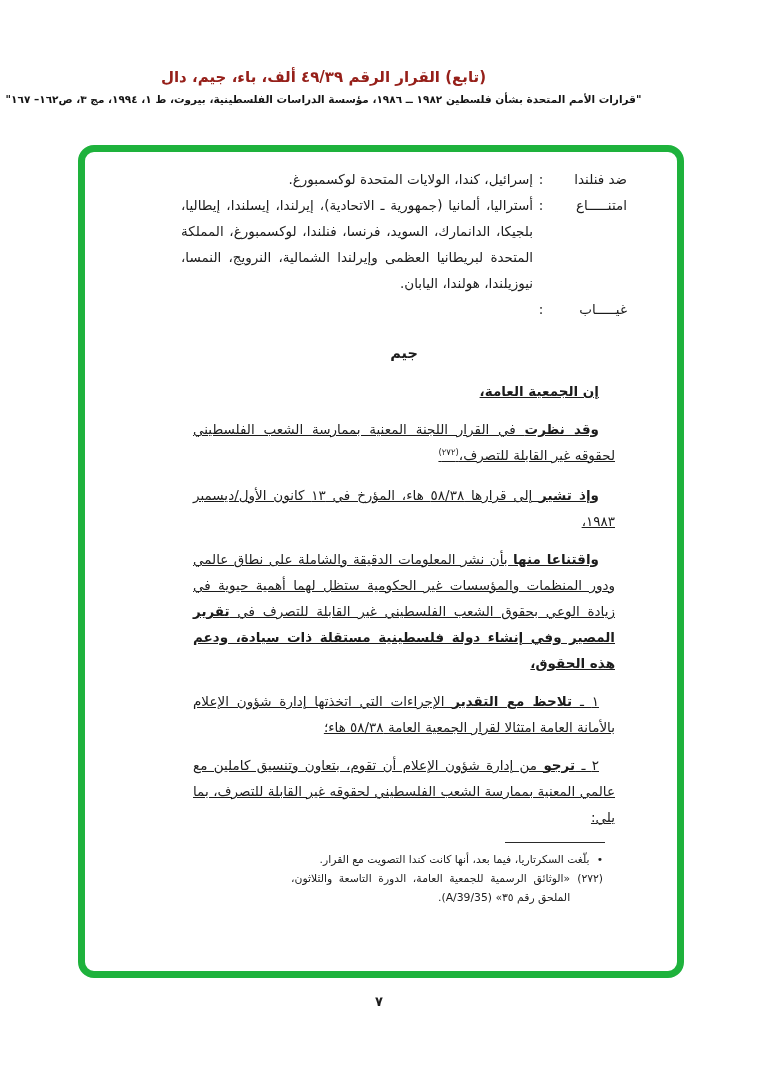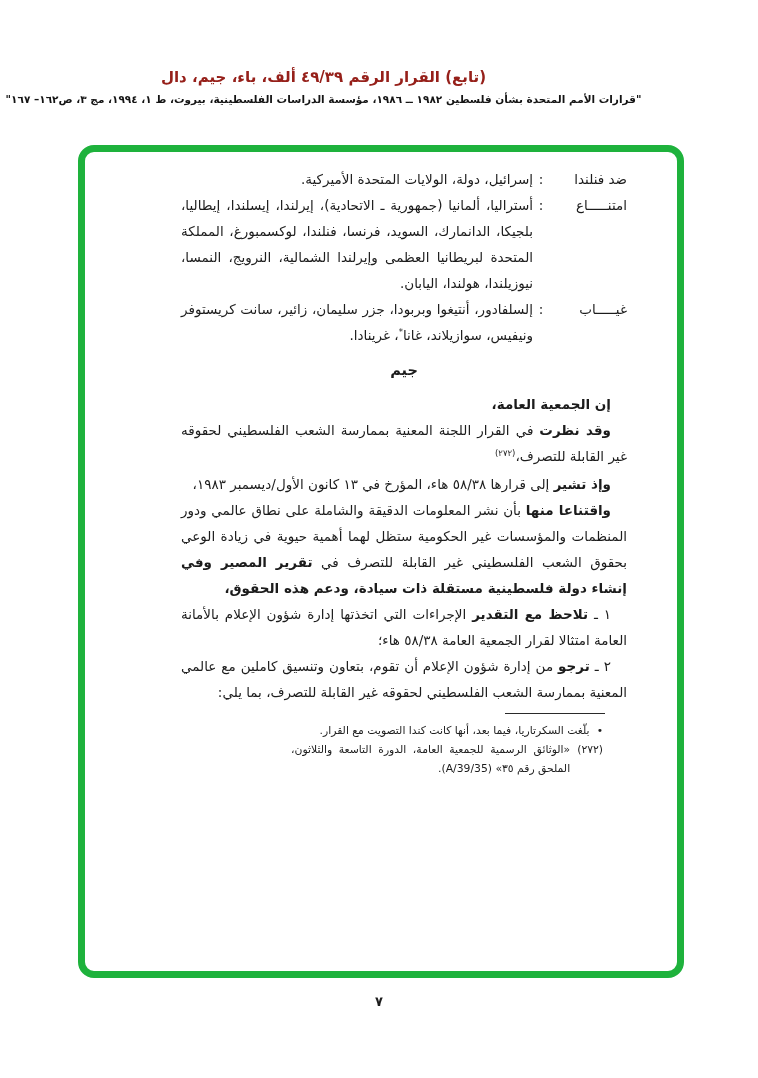--- a/index.html
+++ b/index.html
@@ -17,24 +17,24 @@
     box-sizing:border-box;border:7px solid #1eb23c;border-radius:16px;
     padding:14px 50px 0 96px;direction:rtl;
   }
   .votes{font-size:13.5px;line-height:26px;}
   .vote-row{display:flex;}
   .vote-label{width:78px;flex-shrink:0;white-space:nowrap;}
   .vote-colon{width:16px;flex-shrink:0;text-align:center;}
   .vote-text{flex:1;text-align:justify;text-align-last:right;}
 
   .section-heading{text-align:center;font-weight:bold;font-size:14.5px;
-    margin:7px 0 8px 0;line-height:26px;}
+    margin:18px 0 8px 0;line-height:26px;}
 
   .body-text{font-size:13.5px;line-height:26px;}
-  .para{margin:0;text-align:justify;text-align-last:right;text-indent:16px;}
+  .para{margin:12px;text-align:justify;text-align-last:right;text-indent:16px;text-decoration:underline;}
 
   .b{font-weight:bold;}
   .sup{font-size:8.5px;position:relative;top:-5px;}
 
   .fn-divider{width:100px;border-top:1.5px solid #2a2a2a;
     margin:8px 22px 7px auto;height:0;}
   .footnotes{width:312px;margin:0 24px 0 auto;font-size:10.8px;line-height:19px;}
   .footnote{display:flex;}
   .fn-marker{flex-shrink:0;padding-left:7px;}
   .fn-text{flex:1;text-align:justify;text-align-last:right;}
@@ -50,33 +50,32 @@
   <div class="header-source">"قرارات الأمم المتحدة بشأن فلسطين ١٩٨٢ ــ ١٩٨٦، مؤسسة الدراسات الفلسطينية، بيروت، ط ١، ١٩٩٤، مج ٣، ص١٦٢– ١٦٧"</div>
 </div>
 
 <div class="doc-frame">
 
   <div class="votes">
 
     <div class="vote-row">
       <span class="vote-label">ضد فنلندا</span>
       <span class="vote-colon">:</span>
-      <span class="vote-text"><span>إسرائيل، دولة، الولايات المتحدة الأميركية.</span></span>
+      <span class="vote-text"><span>إسرائيل، كندا، الولايات المتحدة لوكسمبورغ.</span></span>
     </div>
 
     <div class="vote-row">
       <span class="vote-label">امتنـــــاع</span>
       <span class="vote-colon">:</span>
       <span class="vote-text"><span>أستراليا، ألمانيا (جمهورية ـ الاتحادية)، إيرلندا، إيسلندا، إيطاليا، بلجيكا، الدانمارك، السويد، فرنسا، فنلندا، لوكسمبورغ، المملكة المتحدة لبريطانيا العظمى وإيرلندا الشمالية، النرويج، النمسا، نيوزيلندا، هولندا، اليابان.</span></span>
     </div>
 
     <div class="vote-row">
       <span class="vote-label">غيـــــاب</span>
       <span class="vote-colon">:</span>
-      <span class="vote-text"><span>إلسلفادور، أنتيغوا وبربودا، جزر سليمان، زائير، سانت كريستوفر ونيفيس، سوازيلاند، غانا</span><span class="sup">*</span><span>، غرينادا.</span></span>
     </div>
 
   </div>
 
   <div class="section-heading">جيم</div>
 
   <div class="body-text">
     <p class="para"><span class="b">إن الجمعية العامة،</span></p>
     <p class="para"><span class="b">وقد نظرت</span><span> في القرار اللجنة المعنية بممارسة الشعب الفلسطيني لحقوقه غير القابلة للتصرف،</span><span class="sup">(٢٧٢)</span></p>
     <p class="para"><span class="b">وإذ تشير</span><span> إلى قرارها ٥٨/٣٨ هاء، المؤرخ في ١٣ كانون الأول/ديسمبر ١٩٨٣،</span></p>

